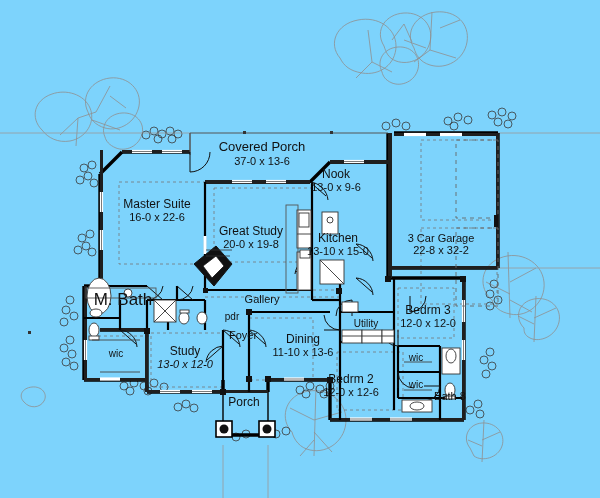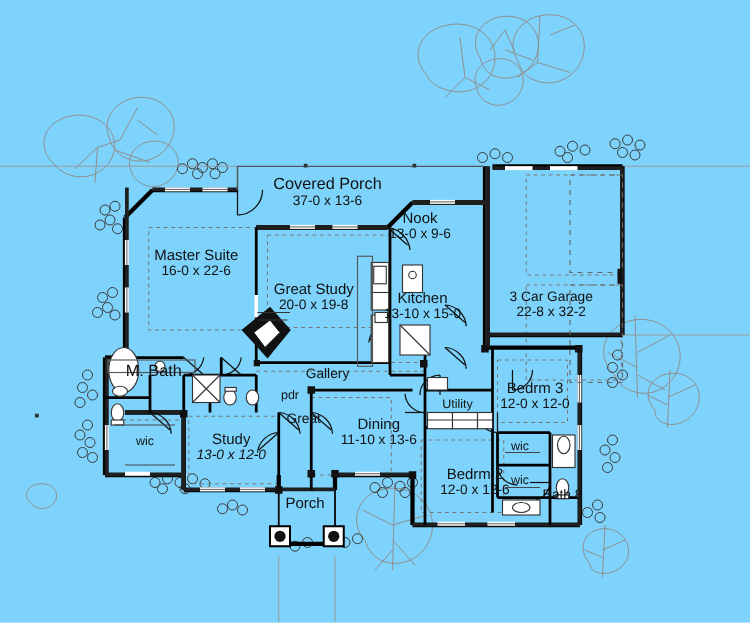--- a/index.html
+++ b/index.html
@@ -493,37 +493,37 @@
     <span class="nm" style="font-size:12px;">Kitchen</span>
     <span class="dm" style="font-size:11px;">13-10 x 15-0</span>
   </div>
 
   <div class="lbl" style="left:441px;top:186px;transform:translate(-50%,0);">
     <span class="nm" style="font-size:11px;margin-top:46px;">3 Car Garage</span>
     <span class="dm" style="font-size:11px;">22-8 x 32-2</span>
   </div>
 
   <div class="lbl" style="left:123px;top:290px;transform:translate(-50%,0);">
-    <span class="nm" style="font-size:13px;text-align:center;">M. Bath</span>
+    <span class="nm" style="font-size:17px;text-align:center;">M. Bath</span>
   </div>
 
   <div class="lbl" style="left:116px;top:348px;transform:translate(-50%,0);">
     <span class="nm" style="font-size:10px;">wic</span>
   </div>
 
   <div class="lbl" style="left:193px;top:311px;transform:translate(-50%,0);margin-left:39px;">
     <span class="nm" style="font-size:10px;">pdr</span>
   </div>
 
   <div class="lbl" style="left:262px;top:293px;transform:translate(-50%,0);">
     <span class="nm" style="font-size:11px;">Gallery</span>
   </div>
 
   <div class="lbl" style="left:243px;top:329px;transform:translate(-50%,0);">
-    <span class="nm" style="font-size:11px;">Great</span>
+    <span class="nm" style="font-size:11px;">Foyer</span>
   </div>
 
   <div class="lbl" style="left:185px;top:345px;transform:translate(-50%,0);">
     <span class="nm" style="font-size:12px;">Study</span>
     <span class="dm" style="font-size:11px;font-style:italic;">13-0 x 12-0</span>
   </div>
 
   <div class="lbl" style="left:303px;top:333px;transform:translate(-50%,0);">
     <span class="nm" style="font-size:12px;">Dining</span>
     <span class="dm" style="font-size:11px;">11-10 x 13-6</span>
@@ -535,21 +535,21 @@
 
   <div class="lbl" style="left:366px;top:318px;transform:translate(-50%,0);">
     <span class="nm" style="font-size:10px;">Utility</span>
   </div>
 
   <div class="lbl" style="left:428px;top:304px;transform:translate(-50%,0);">
     <span class="nm" style="font-size:12px;">Bedrm 3</span>
     <span class="dm" style="font-size:11px;">12-0 x 12-0</span>
   </div>
 
-  <div class="lbl" style="left:380px;top:373px;transform:translate(-50%,0);">
+  <div class="lbl" style="left:351px;top:373px;transform:translate(-50%,0);">
     <span class="nm" style="font-size:12px;">Bedrm 2</span>
     <span class="dm" style="font-size:11px;">12-0 x 12-6</span>
   </div>
 
   <div class="lbl" style="left:416px;top:352px;transform:translate(-50%,0);">
     <span class="nm" style="font-size:10px;">wic</span>
   </div>
 
   <div class="lbl" style="left:416px;top:379px;transform:translate(-50%,0);">
     <span class="nm" style="font-size:10px;">wic</span>

